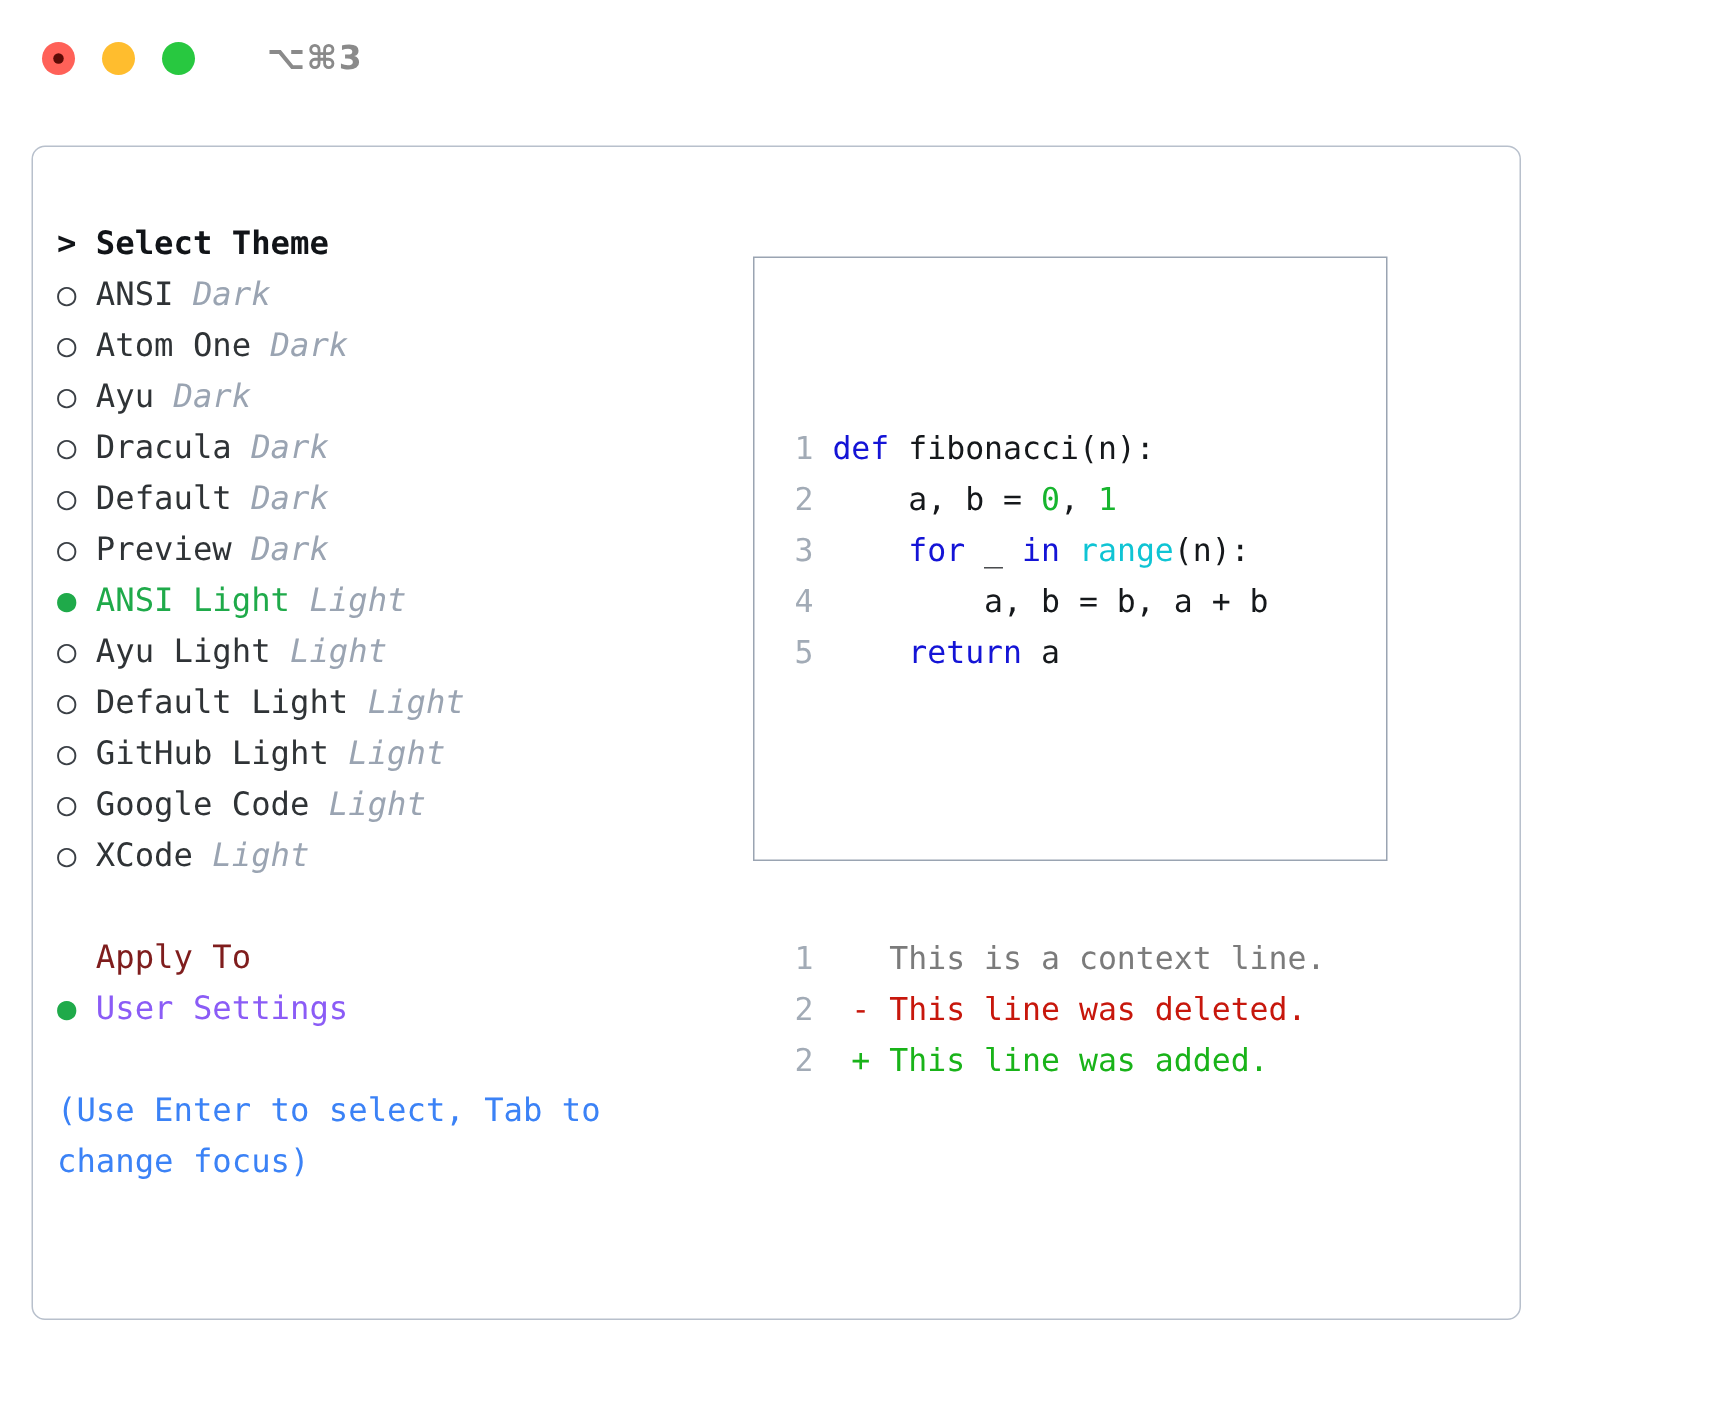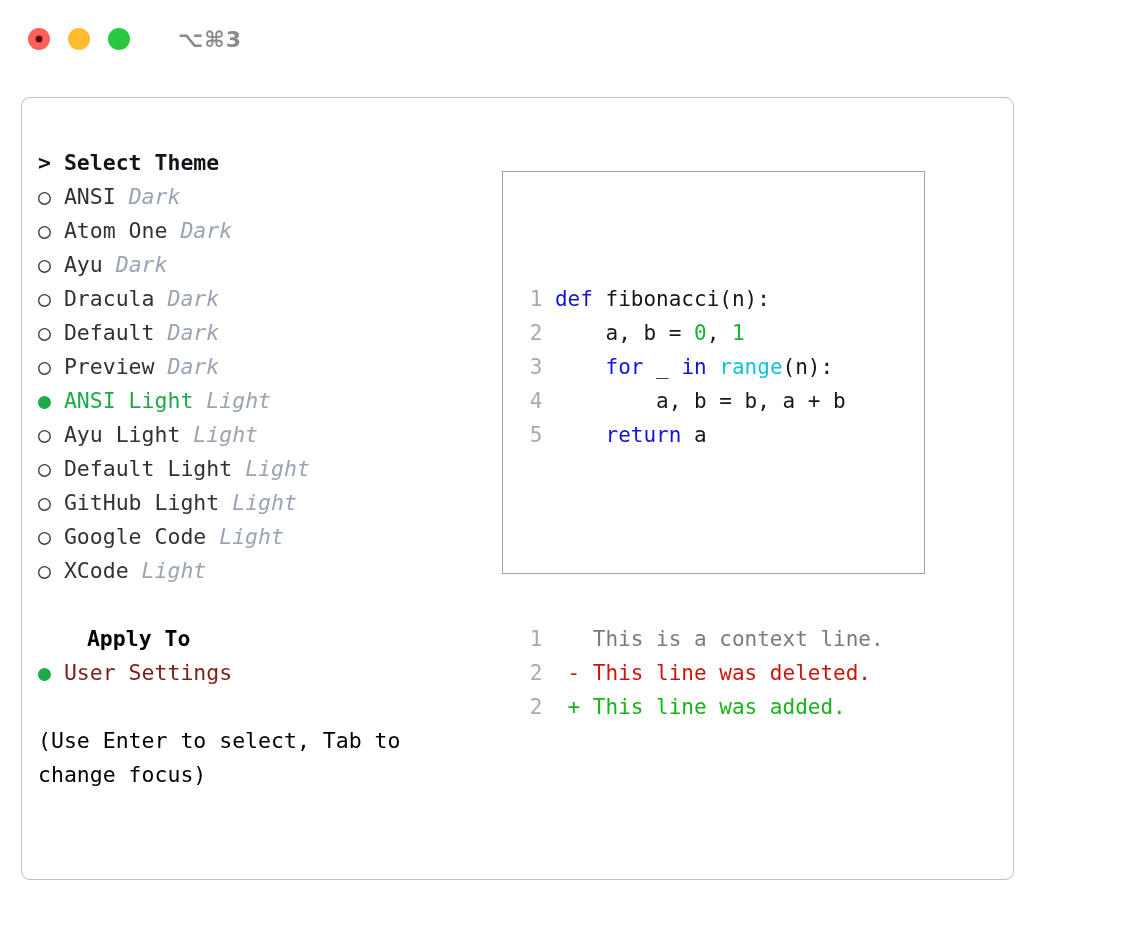--- a/index.html
+++ b/index.html
@@ -116,32 +116,31 @@
   }
   .marker.sel   { color: #1faa4a; }
   .marker.unsel { color: #3b4046; }
   .marker.caret { color: #111418; font-weight: bold; }
 
   .item-name { color: #2f3336; }
   .item-name.selected { color: #1faa4a; }
   .item-badge { color: #9aa4b2; font-style: italic; }
 
   .apply-title {
-    color: #000000;
-    font-weight: bold;
-    margin-left: 23px;
-  }
-  .apply-selected { color: #7f1d1d; }
+    color: #7f1d1d;
+    font-weight: normal;
+  }
+  .apply-selected { color: #8b5cf6; }
 
   .spacer-line { height: 34px; }
 
   .hint {
     font-size: 21.5px;
     line-height: 34px;
-    color: #000000;
+    color: #3b82f6;
     width: 420px;
     white-space: pre-wrap;
     word-break: break-word;
   }
 
   
   .right-col {
     position: absolute;
     left: 480px;
     top: 48px;

